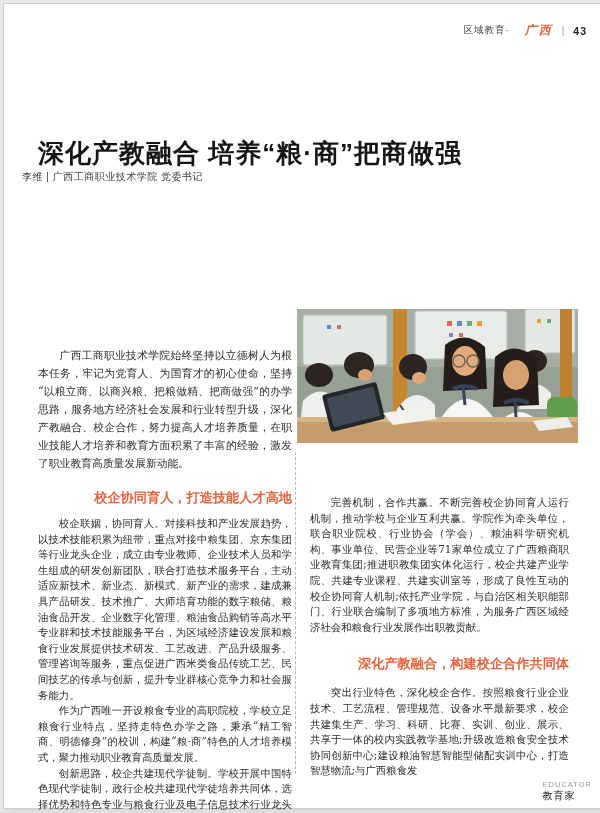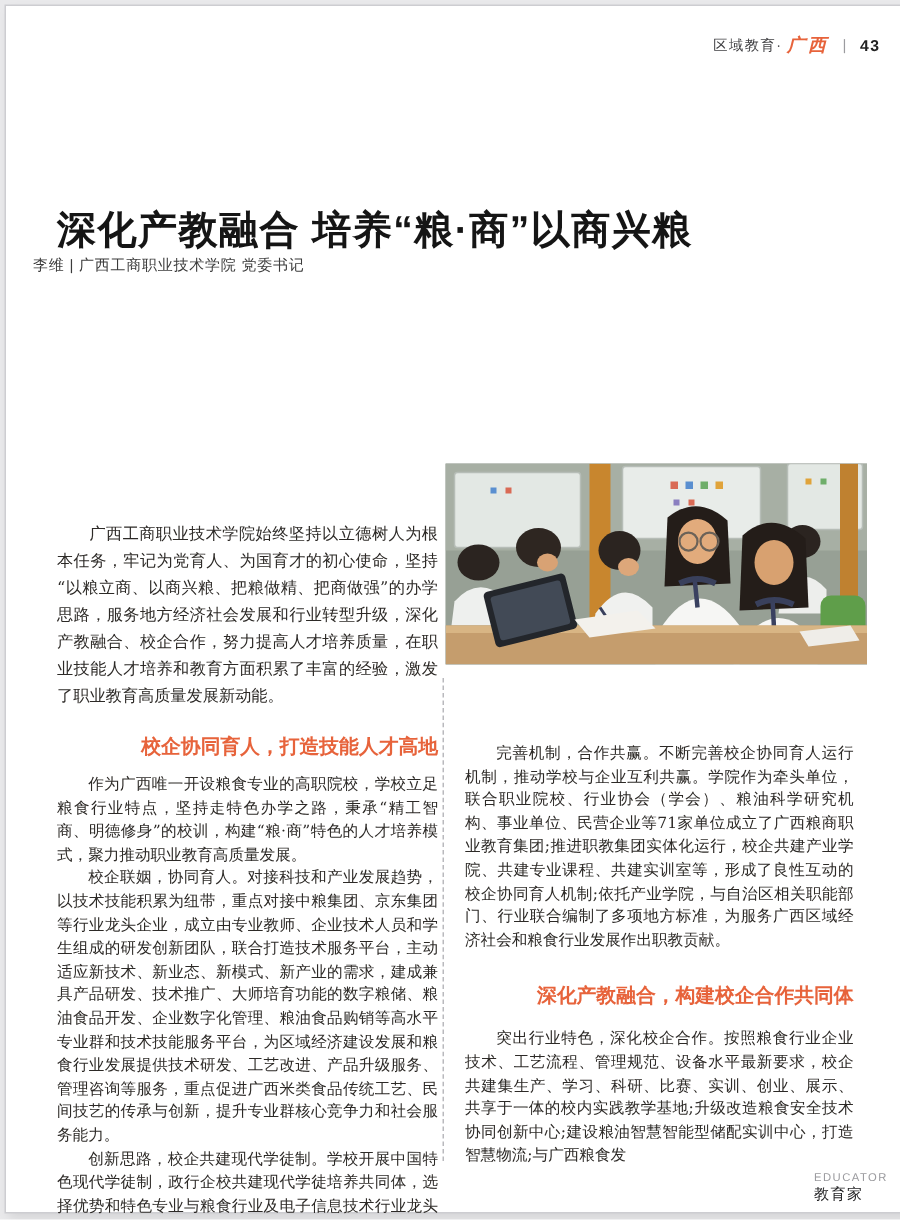--- a/index.html
+++ b/index.html
@@ -21,21 +21,21 @@
   .page-header{
     position:absolute;top:18px;right:36px;
     display:flex;align-items:center;
     font-size:9.5px;color:#3f3f42;
   }
   .hdr-section{letter-spacing:1px;}
   .hdr-region{
     color:#e7633b;
     font-family:Liberation Serif, serif;
     font-style:italic;font-weight:700;
-    font-size:12px;letter-spacing:2px;margin-left:3px;
+    font-size:12px;letter-spacing:2px;margin-left:15px;
   }
   .hdr-divider{color:#9b9b9f;margin:0 9px;font-size:10px;}
   .hdr-pagenum{font-weight:700;color:#222;font-size:10.5px;letter-spacing:1px;}
   
   .article-title{
     position:absolute;left:34px;top:116px;width:520px;
     font-size:26px;line-height:32px;font-weight:700;
     color:#151515;letter-spacing:1px;
     font-family:"Liberation Sans","DejaVu Sans",sans-serif;
   }
@@ -86,21 +86,21 @@
 
 <div class="page">
 
   <div class="page-header">
     <span class="hdr-section">区域教育·</span>
     <span class="hdr-region">广西</span>
     <span class="hdr-divider">|</span>
     <span class="hdr-pagenum">43</span>
   </div>
 
-  <h1 class="article-title">深化产教融合 培养“粮·商”以商兴粮</h1>
+  <h1 class="article-title">深化产教融合 培养“粮·商”把商做强</h1>
   <div class="article-byline">李维 | 广西工商职业技术学院 党委书记</div>
 
   <div class="article-photo">
     <svg width="281" height="134" viewBox="0 0 281 134" xmlns="http://www.w3.org/2000/svg">
 
       <rect width="281" height="134" fill="#97a095"></rect>
       <rect width="281" height="58" fill="#a7afa4"></rect>
 
       <rect x="6" y="6" width="84" height="50" rx="2" fill="#e3e8e4" stroke="#b6bdb7"></rect>
       <rect x="118" y="2" width="92" height="48" rx="2" fill="#e8ece9" stroke="#b6bdb7"></rect>
@@ -170,22 +170,22 @@
       <path d="M86 104 L128 98 L140 110 L96 116 Z" fill="#f3f1ec"></path>
       <path d="M236 112 L270 108 L276 118 L242 122 Z" fill="#efede8"></path>
     </svg>
   </div>
 
   <div class="column-divider"></div>
 
   <div class="col col-left">
     <p class="intro">广西工商职业技术学院始终坚持以立德树人为根本任务，牢记为党育人、为国育才的初心使命，坚持“以粮立商、以商兴粮、把粮做精、把商做强”的办学思路，服务地方经济社会发展和行业转型升级，深化产教融合、校企合作，努力提高人才培养质量，在职业技能人才培养和教育方面积累了丰富的经验，激发了职业教育高质量发展新动能。</p>
     <div class="section-heading">校企协同育人，打造技能人才高地</div>
+    <p>校企联姻，协同育人。对接科技和产业发展趋势，以技术技能积累为纽带，重点对接中粮集团、京东集团等行业龙头企业，成立由专业教师、企业技术人员和学生组成的研发创新团队，联合打造技术服务平台，主动适应新技术、新业态、新模式、新产业的需求，建成兼具产品研发、技术推广、大师培育功能的数字粮储、粮油食品开发、企业数字化管理、粮油食品购销等高水平专业群和技术技能服务平台，为区域经济建设发展和粮食行业发展提供技术研发、工艺改进、产品升级服务、管理咨询等服务，重点促进广西米类食品传统工艺、民间技艺的传承与创新，提升专业群核心竞争力和社会服务能力。</p>
     <p>作为广西唯一开设粮食专业的高职院校，学校立足粮食行业特点，坚持走特色办学之路，秉承“精工智商、明德修身”的校训，构建“粮·商”特色的人才培养模式，聚力推动职业教育高质量发展。</p>
-    <p>校企联姻，协同育人。对接科技和产业发展趋势，以技术技能积累为纽带，重点对接中粮集团、京东集团等行业龙头企业，成立由专业教师、企业技术人员和学生组成的研发创新团队，联合打造技术服务平台，主动适应新技术、新业态、新模式、新产业的需求，建成兼具产品研发、技术推广、大师培育功能的数字粮储、粮油食品开发、企业数字化管理、粮油食品购销等高水平专业群和技术技能服务平台，为区域经济建设发展和粮食行业发展提供技术研发、工艺改进、产品升级服务、管理咨询等服务，重点促进广西米类食品传统工艺、民间技艺的传承与创新，提升专业群核心竞争力和社会服务能力。</p>
     <p>创新思路，校企共建现代学徒制。学校开展中国特色现代学徒制，政行企校共建现代学徒培养共同体，选择优势和特色专业与粮食行业及电子信息技术行业龙头企业合作，设立现场工程师学徒岗位，完善“学生→学徒→准员工→员工”</p>
   </div>
 
   <div class="col col-right">
     <p>完善机制，合作共赢。不断完善校企协同育人运行机制，推动学校与企业互利共赢。学院作为牵头单位，联合职业院校、行业协会（学会）、粮油科学研究机构、事业单位、民营企业等71家单位成立了广西粮商职业教育集团;推进职教集团实体化运行，校企共建产业学院、共建专业课程、共建实训室等，形成了良性互动的校企协同育人机制;依托产业学院，与自治区相关职能部门、行业联合编制了多项地方标准，为服务广西区域经济社会和粮食行业发展作出职教贡献。</p>
     <div class="section-heading">深化产教融合，构建校企合作共同体</div>
     <p>突出行业特色，深化校企合作。按照粮食行业企业技术、工艺流程、管理规范、设备水平最新要求，校企共建集生产、学习、科研、比赛、实训、创业、展示、共享于一体的校内实践教学基地;升级改造粮食安全技术协同创新中心;建设粮油智慧智能型储配实训中心，打造智慧物流;与广西粮食发</p>
   </div>
 
   <div class="page-footer">

